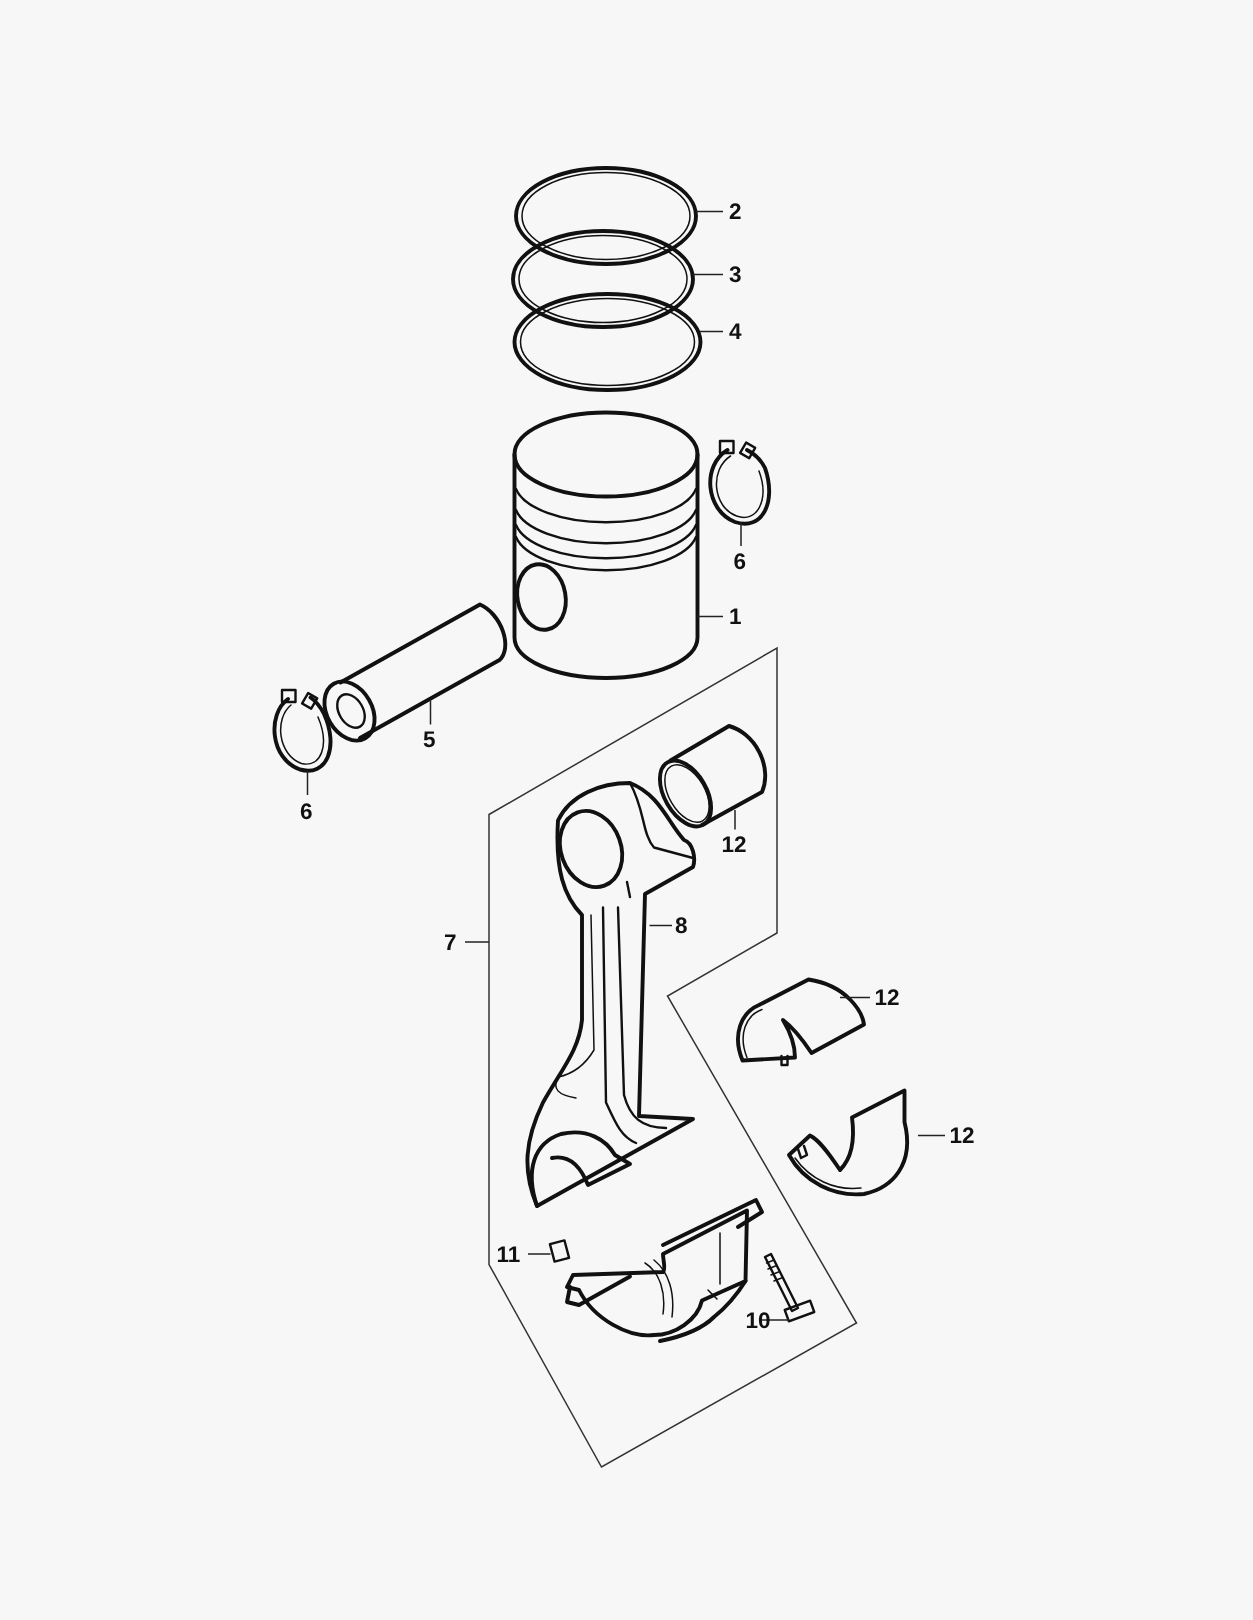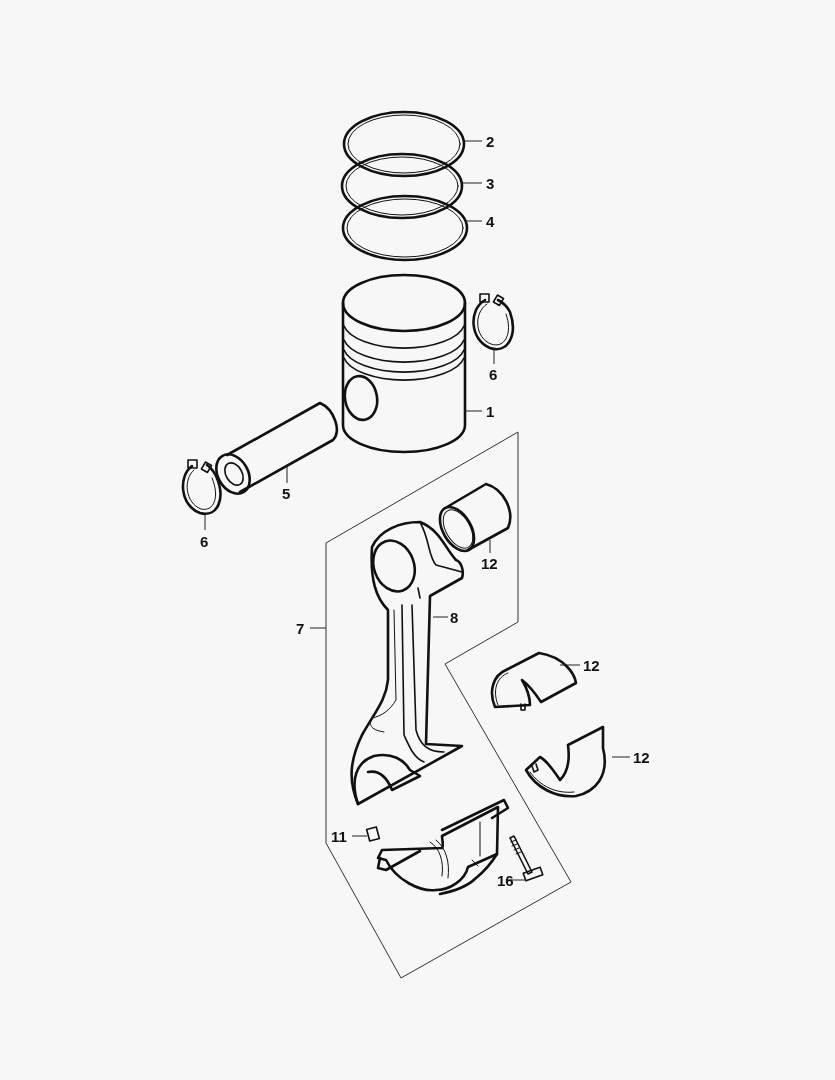--- a/index.html
+++ b/index.html
@@ -137,13 +137,13 @@
 <div class="lbl" style="left:486px;top:404px;">1</div>
 <div class="lbl" style="left:489px;top:367px;">6</div>
 <div class="lbl" style="left:282px;top:486px;">5</div>
 <div class="lbl" style="left:200px;top:534px;">6</div>
 <div class="lbl" style="left:481px;top:556px;">12</div>
 <div class="lbl" style="left:450px;top:610px;">8</div>
 <div class="lbl" style="left:296px;top:621px;">7</div>
 <div class="lbl" style="left:583px;top:658px;">12</div>
 <div class="lbl" style="left:633px;top:750px;">12</div>
 <div class="lbl" style="left:331px;top:829px;">11</div>
-<div class="lbl" style="left:497px;top:873px;">16</div>
+<div class="lbl" style="left:497px;top:873px;">10</div>
 
 </body></html>

